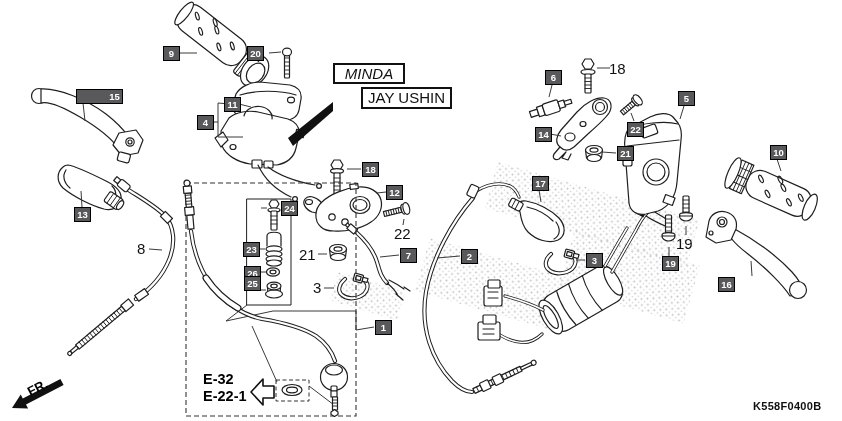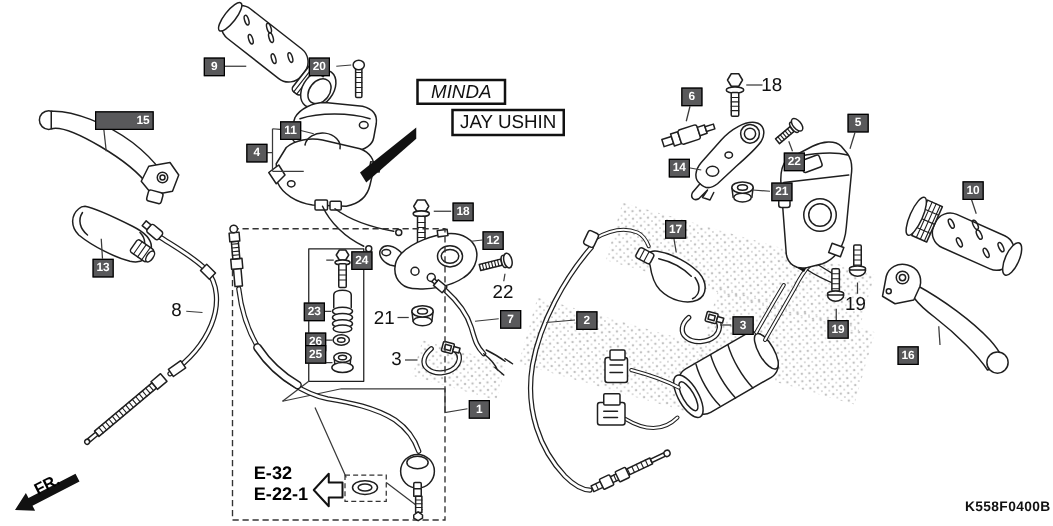--- a/index.html
+++ b/index.html
@@ -459,21 +459,21 @@
 </svg>
 
 <div class="brand-box" style="left:333px;top:63px;width:68px;height:17px;line-height:17px;font-style:italic;">MINDA</div>
 <div class="brand-box" style="left:333px;top:87px;width:87px;height:18px;line-height:18px;margin-left:28px;">JAY USHIN</div>
 
 <div class="eref" style="left:203px;top:371px;">E-32</div>
 <div class="eref" style="left:203px;top:388px;">E-22-1</div>
 
 <div class="fr-label" style="left:27px;top:380px;">FR.</div>
 
-<div class="diagram-code" style="left:772px;top:400px;">K558F0400B</div>
+<div class="diagram-code" style="left:753px;top:400px;">K558F0400B</div>
 
 <div id="callout-layer">
       <div class="callout" style="left: 163px; top: 46px;">9</div>
       <div class="callout" style="left: 247px; top: 46px;">20</div>
       <div class="callout" style="left: 76px; top: 89px; padding-left: 30px;">15</div>
       <div class="callout" style="left: 224px; top: 97px;">11</div>
       <div class="callout" style="left: 197px; top: 115px;">4</div>
       <div class="callout" style="left: 74px; top: 207px; text-align: center;">13</div>
       <div class="callout" style="left: 246px; top: 201px; margin-left: 35px;">24</div>
       <div class="callout" style="left: 243px; top: 242px;">23</div>

